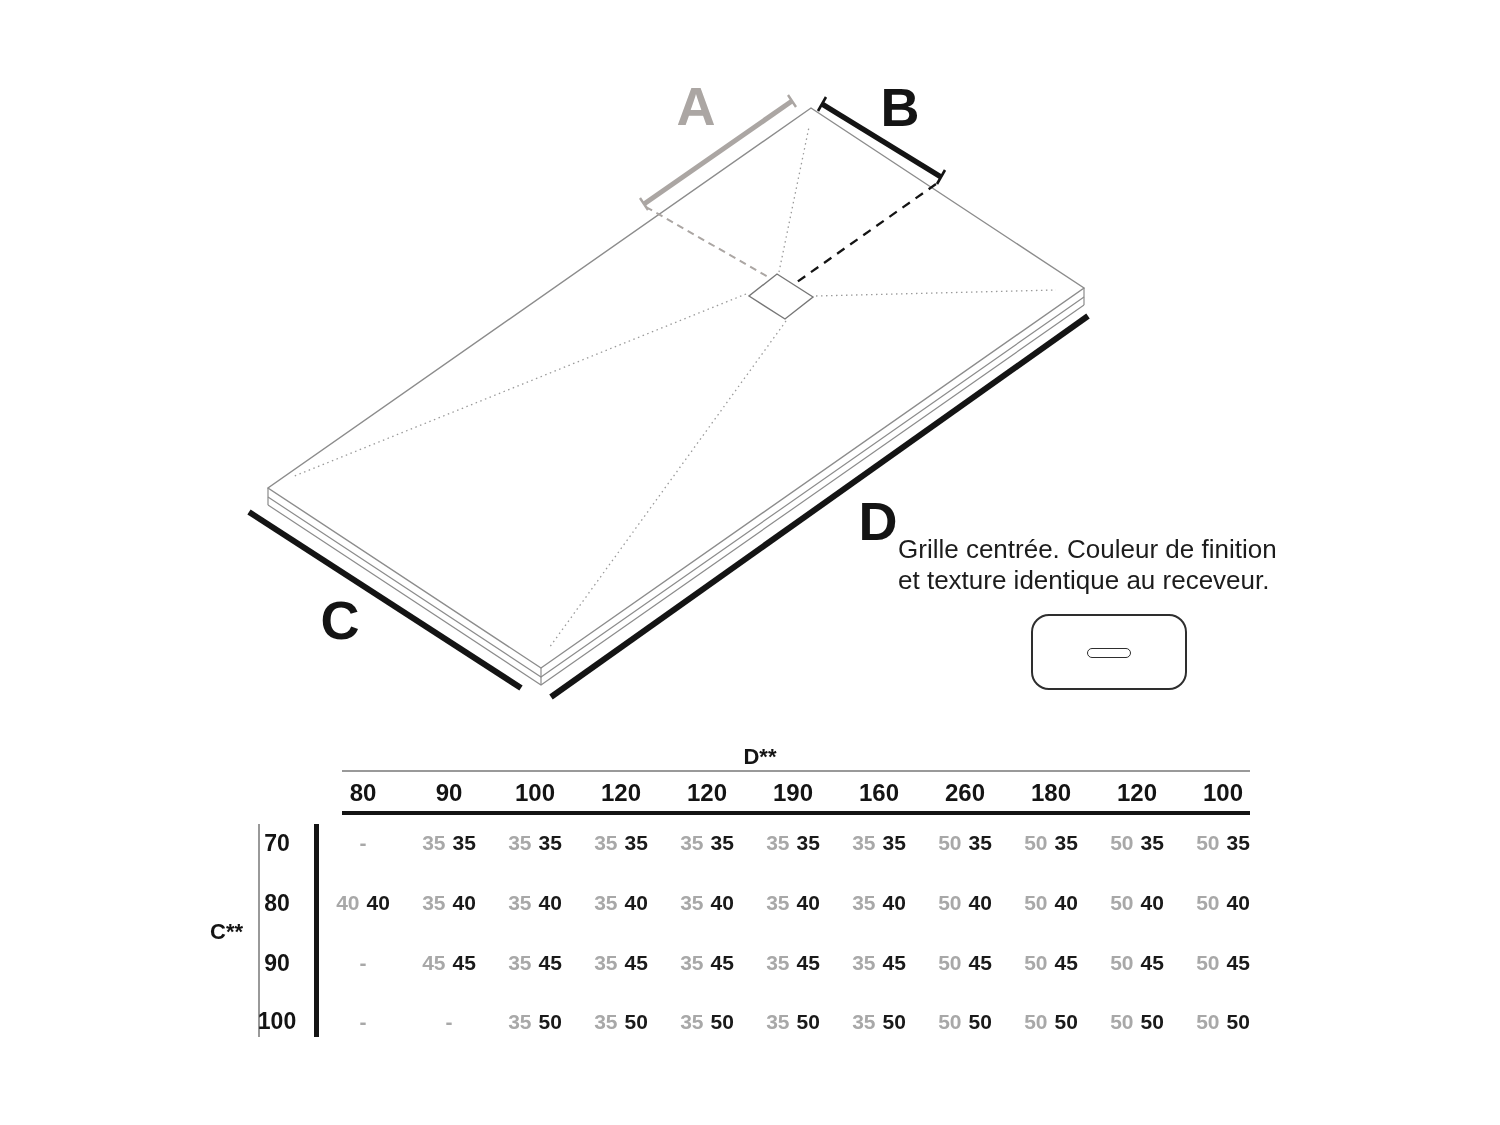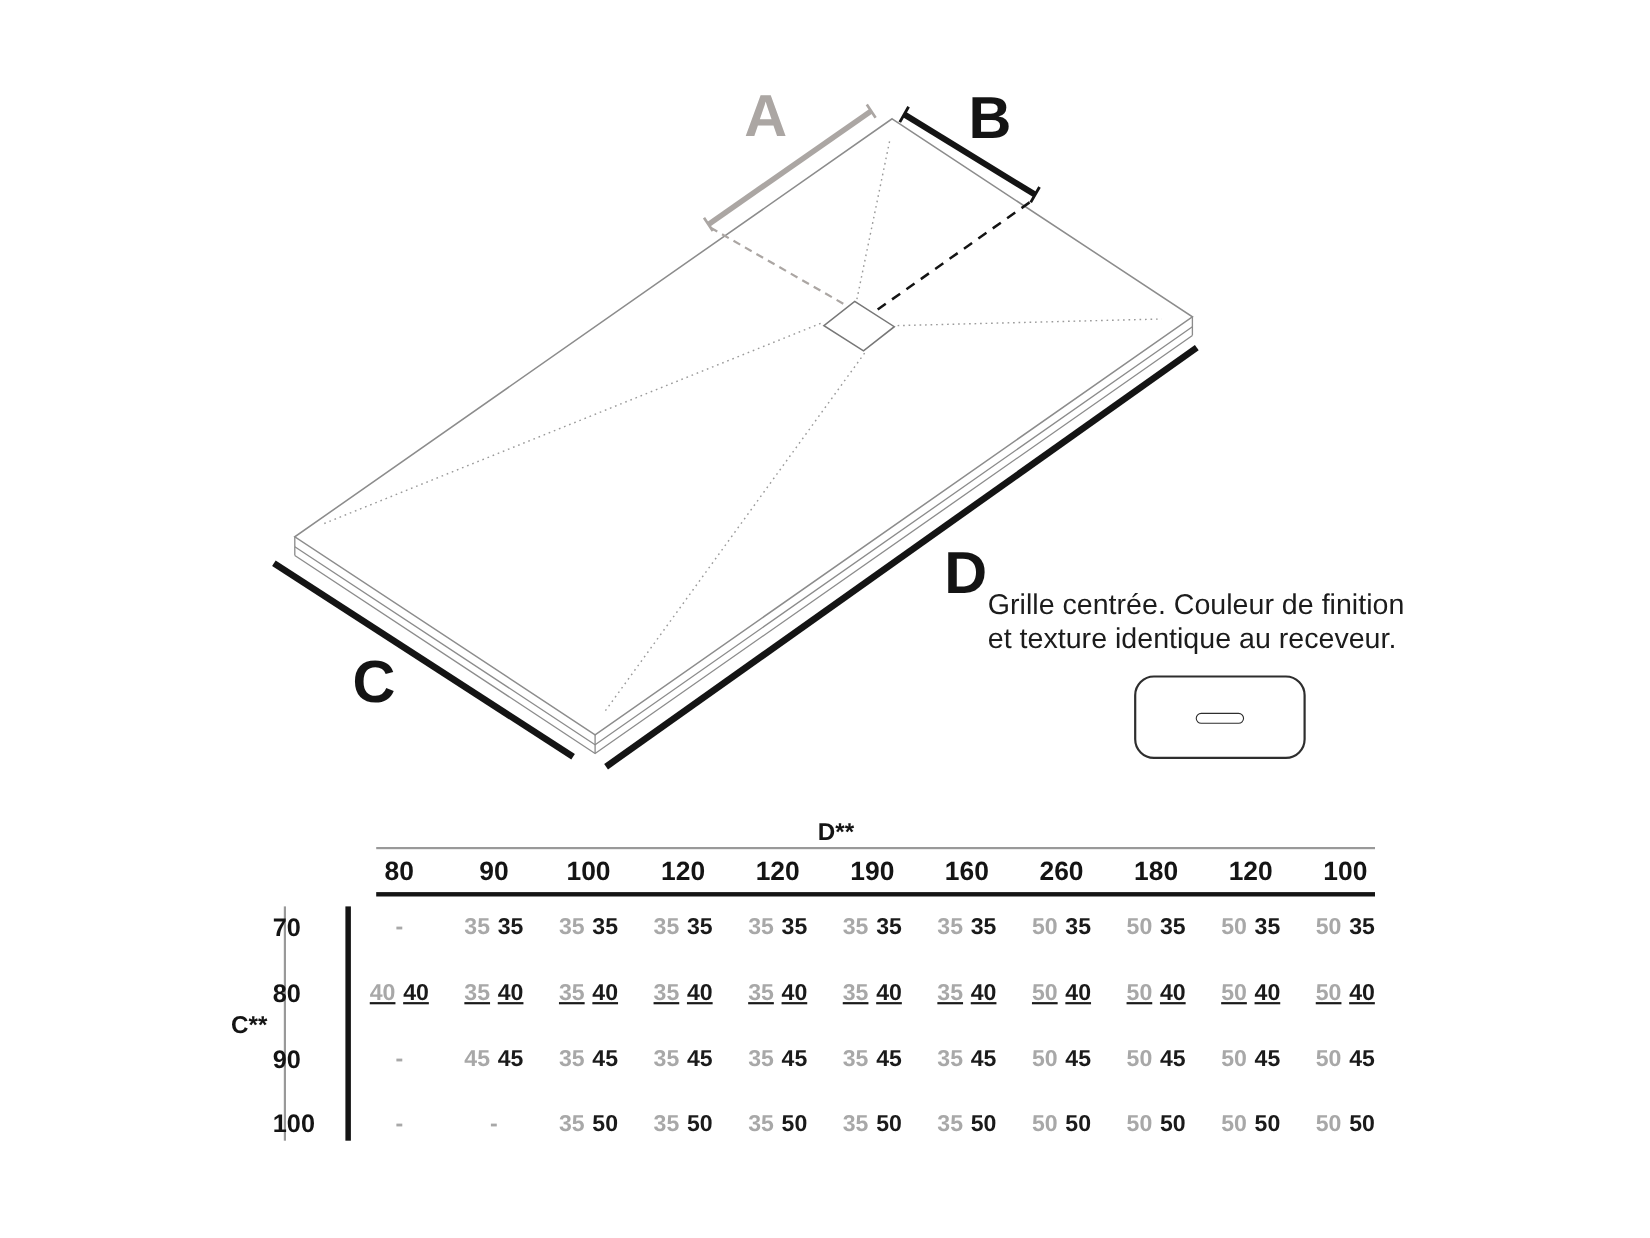--- a/index.html
+++ b/index.html
@@ -41,21 +41,21 @@
     width:86px;text-align:center;font-weight:bold;
     display:inline-flex;justify-content:center;align-items:baseline;gap:7px;
     white-space:nowrap;
   }
   .hdr .tbl-cell{font-size:24px;line-height:24px;color:#141414;}
   .datarow .tbl-cell{font-size:21px;line-height:22px;}
   .num-gray{color:#a8a8a8;}
   .num-black{color:#1a1a1a;}
   .dash{color:#a8a8a8;}
   .row-label{
-    position:absolute;left:248px;width:58px;text-align:left;
+    position:absolute;left:248px;width:58px;text-align:center;
     font-size:23px;line-height:24px;font-weight:bold;color:#141414;
   }
 </style>
 </head>
 <body>
 
 <svg class="abs" style="left:0;top:0" width="1500" height="740" viewBox="0 0 1500 740">
 
   <polygon points="811,108 1084,288 541,668 268,488" fill="#ffffff" stroke="#8c8c8c" stroke-width="1.4"></polygon>
 
@@ -167,21 +167,21 @@
       <div class="tbl-cell">
         <span class="num-gray">50</span>
         <span class="num-black">35</span>
       </div>
       <div class="tbl-cell">
         <span class="num-gray">50</span>
         <span class="num-black">35</span>
       </div>
     </div>
     <div class="row-label" style="top: 891px;">80</div>
-    <div class="tbl-row datarow" style="top: 892px; text-decoration: underline;">
+    <div class="tbl-row datarow" style="top: 892px;">
       <div class="tbl-cell">
         <span class="num-gray">40</span>
         <span class="num-black">40</span>
       </div>
       <div class="tbl-cell">
         <span class="num-gray">35</span>
         <span class="num-black">40</span>
       </div>
       <div class="tbl-cell">
         <span class="num-gray">35</span>

